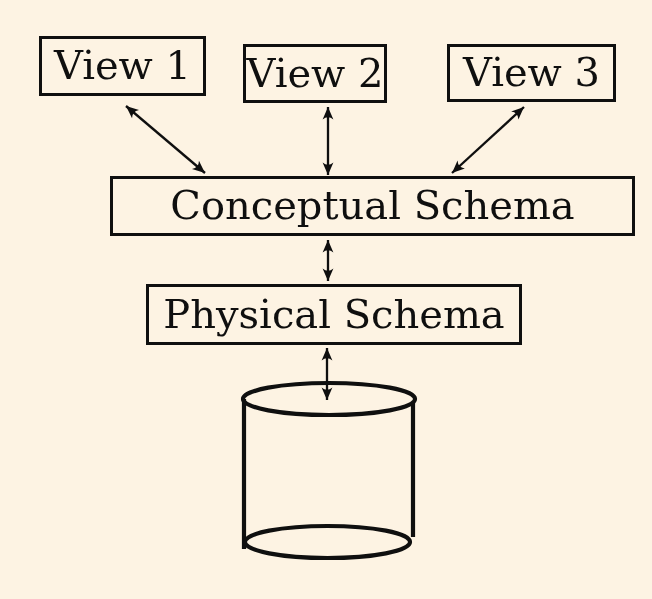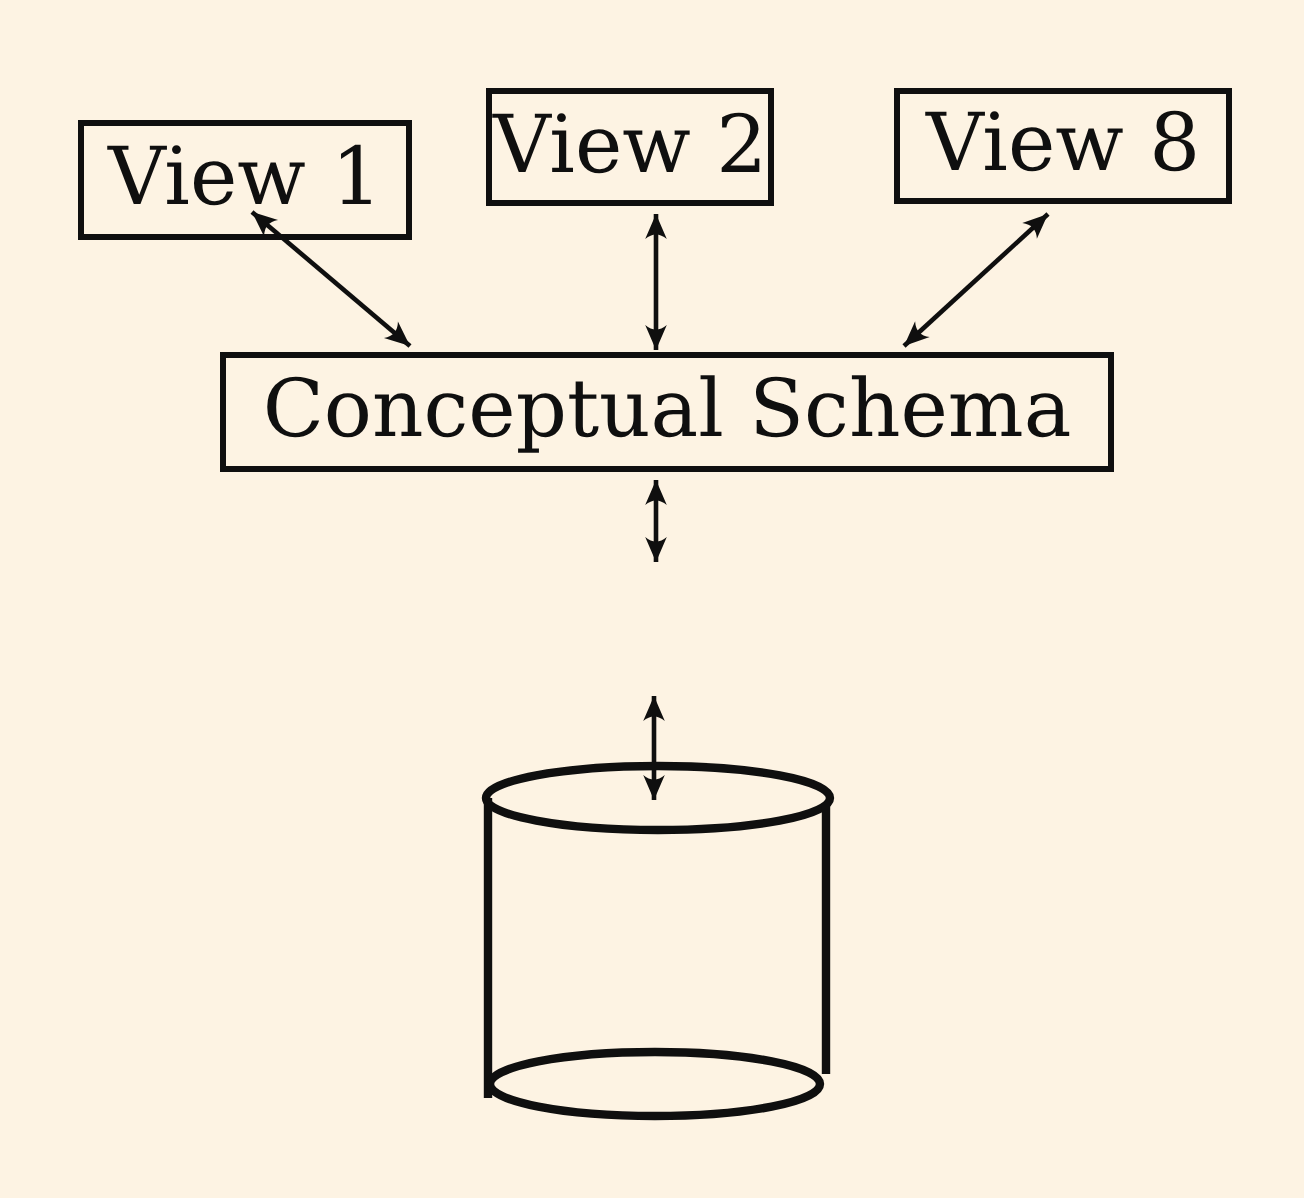--- a/index.html
+++ b/index.html
@@ -22,24 +22,24 @@
     display: flex;
     align-items: center;
     justify-content: center;
     color: #0f0f0f;
     font-size: 40px;
     line-height: 1;
     white-space: nowrap;
     background: transparent;
   }
   .node-box span { display: block; padding-bottom: 2px; }
-  #box-view1      { left: 39px;  top: 60px;  width: 167px; height: 60px; }
+  #box-view1      { left: 39px;  top: 36px;  width: 167px; height: 60px; }
   #box-view2      { left: 243px; top: 44px;  width: 144px; height: 59px; }
   #box-view3      { left: 447px; top: 44px;  width: 169px; height: 58px; }
-  #box-conceptual { left: 110px; top: 176px; width: 447px; height: 60px; }
+  #box-conceptual { left: 110px; top: 176px; width: 525px; height: 60px; }
   #box-physical   { left: 146px; top: 284px; width: 376px; height: 61px; }
   svg.overlay {
     position: absolute;
     left: 0; top: 0;
     width: 652px;
     height: 599px;
     pointer-events: none;
   }
   .edge {
     stroke: #0f0f0f;
@@ -58,24 +58,27 @@
 
 <div id="stage">
 
   <div class="node-box" id="box-view1">
     <span>View 1</span>
   </div>
   <div class="node-box" id="box-view2">
     <span>View 2</span>
   </div>
   <div class="node-box" id="box-view3">
-    <span>View 8</span>
+    <span>View 3</span>
   </div>
   <div class="node-box" id="box-conceptual">
     <span>Conceptual Schema</span>
+  </div>
+  <div class="node-box" id="box-physical">
+    <span>Physical Schema</span>
   </div>
 
   <svg class="overlay" viewBox="0 0 652 599">
     <defs>
       <marker id="arrowhead" markerUnits="userSpaceOnUse" markerWidth="18" markerHeight="16" viewBox="-15 -8 18 16" refX="0" refY="0" orient="auto-start-reverse">
         <path d="M0,0 L-12.5,-5.4 Q-8,0 -12.5,5.4 Z" fill="#0f0f0f"></path>
       </marker>
     </defs>
 
     <path class="edge" d="M126,106 L205,173" marker-start="url(#arrowhead)" marker-end="url(#arrowhead)"></path>

